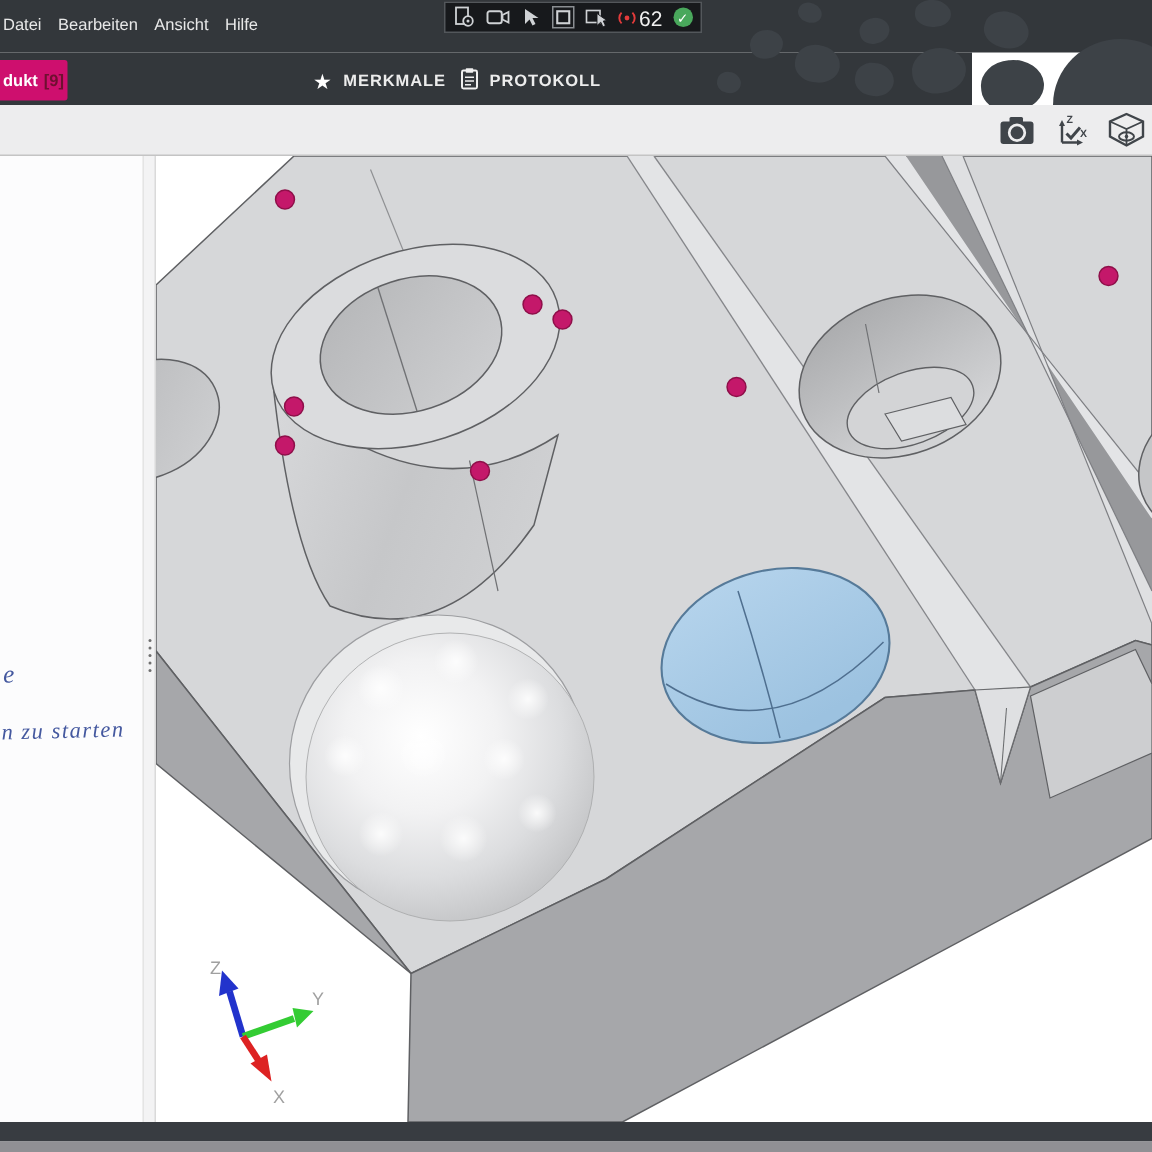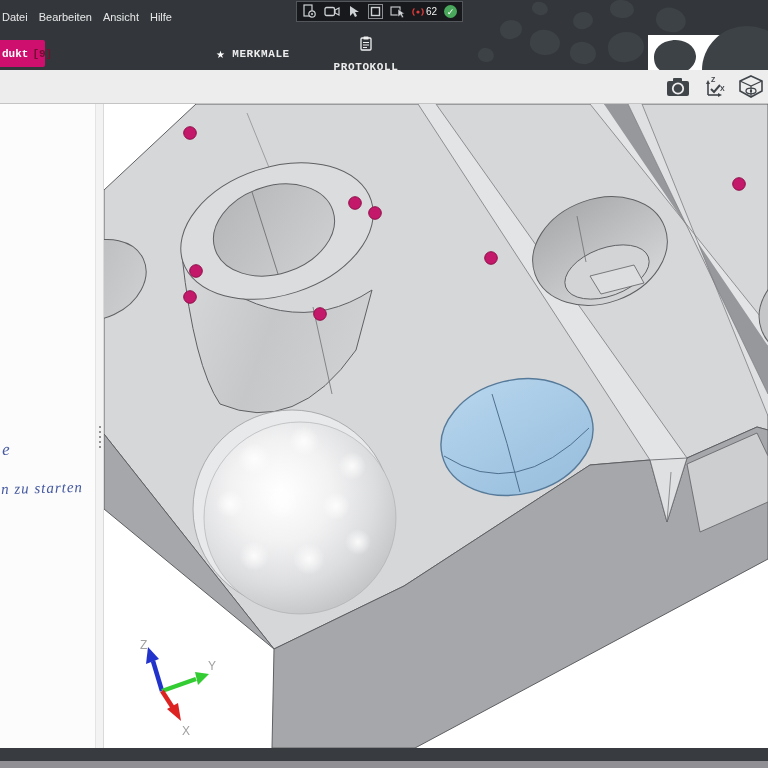--- a/index.html
+++ b/index.html
@@ -10,37 +10,37 @@
   #titlebar { position:absolute; left:0; top:0; width:768px; height:35px; background:#33373b; z-index:5; }
   #menu-items { position:absolute; left:0; top:8px; display:flex; z-index:7; }
   #menu-items .menu-item { color:#e8e8e8; font-size:11px; padding:3px 8px 3px 3px; cursor:default; }
   #menu-items .menu-item:first-child { padding-left:2px; }
 
   #overlay-toolbar { position:absolute; left:296px; top:1px; height:21px; background:#17191c; border:1px solid #53575b;
     display:flex; align-items:center; padding:0 5px; gap:7px; z-index:8; }
   #overlay-toolbar svg { display:block; }
   .ovl-box { border:1px solid #8a8e92; padding:1px; display:flex; }
   #overlay-counter { display:flex; align-items:center; gap:2px; }
-  #overlay-counter .cnt { color:#f0f0f0; font-size:10px; }
+  #overlay-counter .cnt { color:#f0f0f0; font-size:14px; }
   #overlay-status { width:13px; height:13px; border-radius:50%; background:#49a85c; color:#fff; font-size:9px;
     display:flex; align-items:center; justify-content:center; }
 
-  #tabbar { position:absolute; left:0; top:35px; width:648px; height:35px; background:#33373b; z-index:5;font-family:Liberation Mono, monospace; }
+  #tabbar { position:absolute; left:0; top:35px; width:648px; height:35px; background:#33373b; z-index:5; }
   #brand-pattern { position:absolute; left:470px; top:0; width:298px; height:70px; overflow:hidden; z-index:6; pointer-events:none; }
   .blob { position:absolute; background:#3d4247; border-radius:58% 62% 60% 55%; }
   #product-badge { position:absolute; left:0; top:5px; width:45px; height:27px; background:#ce0f6e; color:#fff;
     display:flex; align-items:center; padding-left:2px; gap:4px; font-size:11px; font-weight:bold; z-index:7;
     border-radius:0 2px 2px 0; }
   #product-badge .badge-count { color:#6e1030; font-weight:bold; }
   .tab { position:absolute; top:3px; height:32px; display:flex; align-items:center; gap:7px; z-index:7;
     font-size:11px; font-weight:bold; letter-spacing:0.6px; color:#ececec; cursor:default; }
   #tab-messpunkte { left:78px; width:116px; background:#f2f2f2; border-top:4px solid #ce0f6e; color:#3a3a3a;
     justify-content:center; }
   #tab-merkmale { left:206px; width:94px; justify-content:center; }
-  #tab-protokoll { left:316px; width:100px; justify-content:center;flex-direction:column; }
+  #tab-protokoll { left:304px; width:100px; justify-content:center; }
   .dots-icon { position:relative; width:15px; height:15px; }
   .dots-icon i { position:absolute; width:4px; height:4px; border-radius:50%; background:#2f2f2f; }
   .star-glyph { font-size:14px; font-weight:normal; color:#fff; line-height:1; }
 
   #toolbar { position:absolute; left:0; top:70px; width:768px; height:34px; background:#ededee;
     border-bottom:1px solid #c4c4c4; z-index:4; }
   .tb-icon { position:absolute; top:5px; width:26px; height:24px; display:flex; align-items:center; justify-content:center; }
   #tb-camera { left:665px; } #tb-coordsys { left:702px; } #tb-viewcube { left:738px; }
 
   

